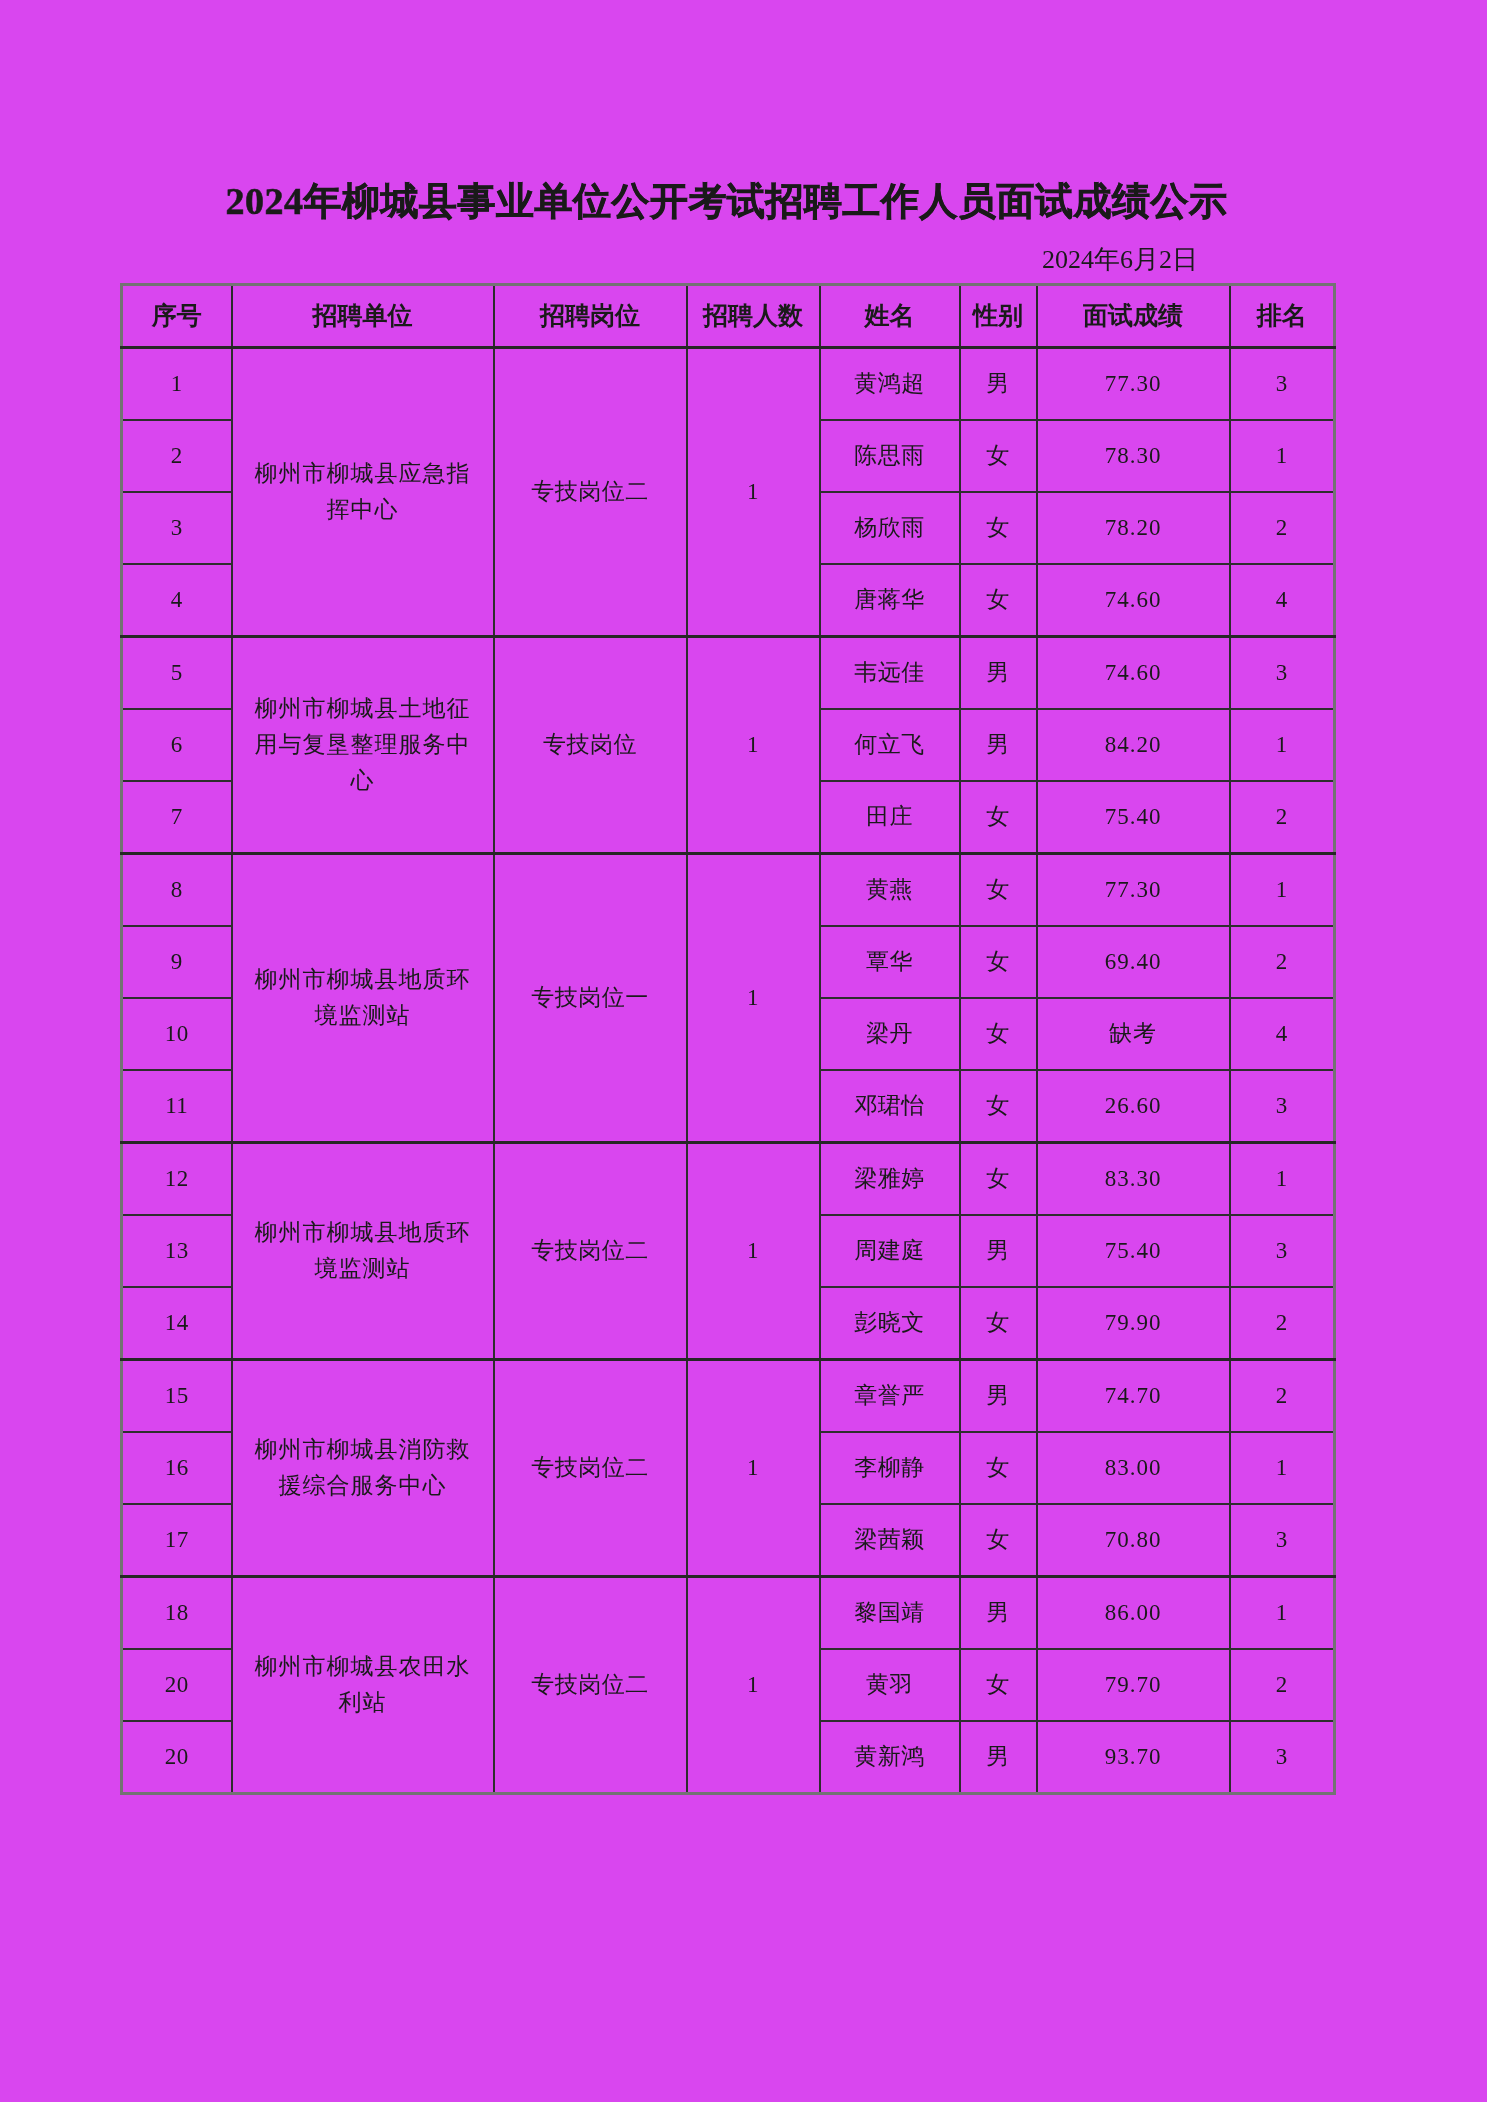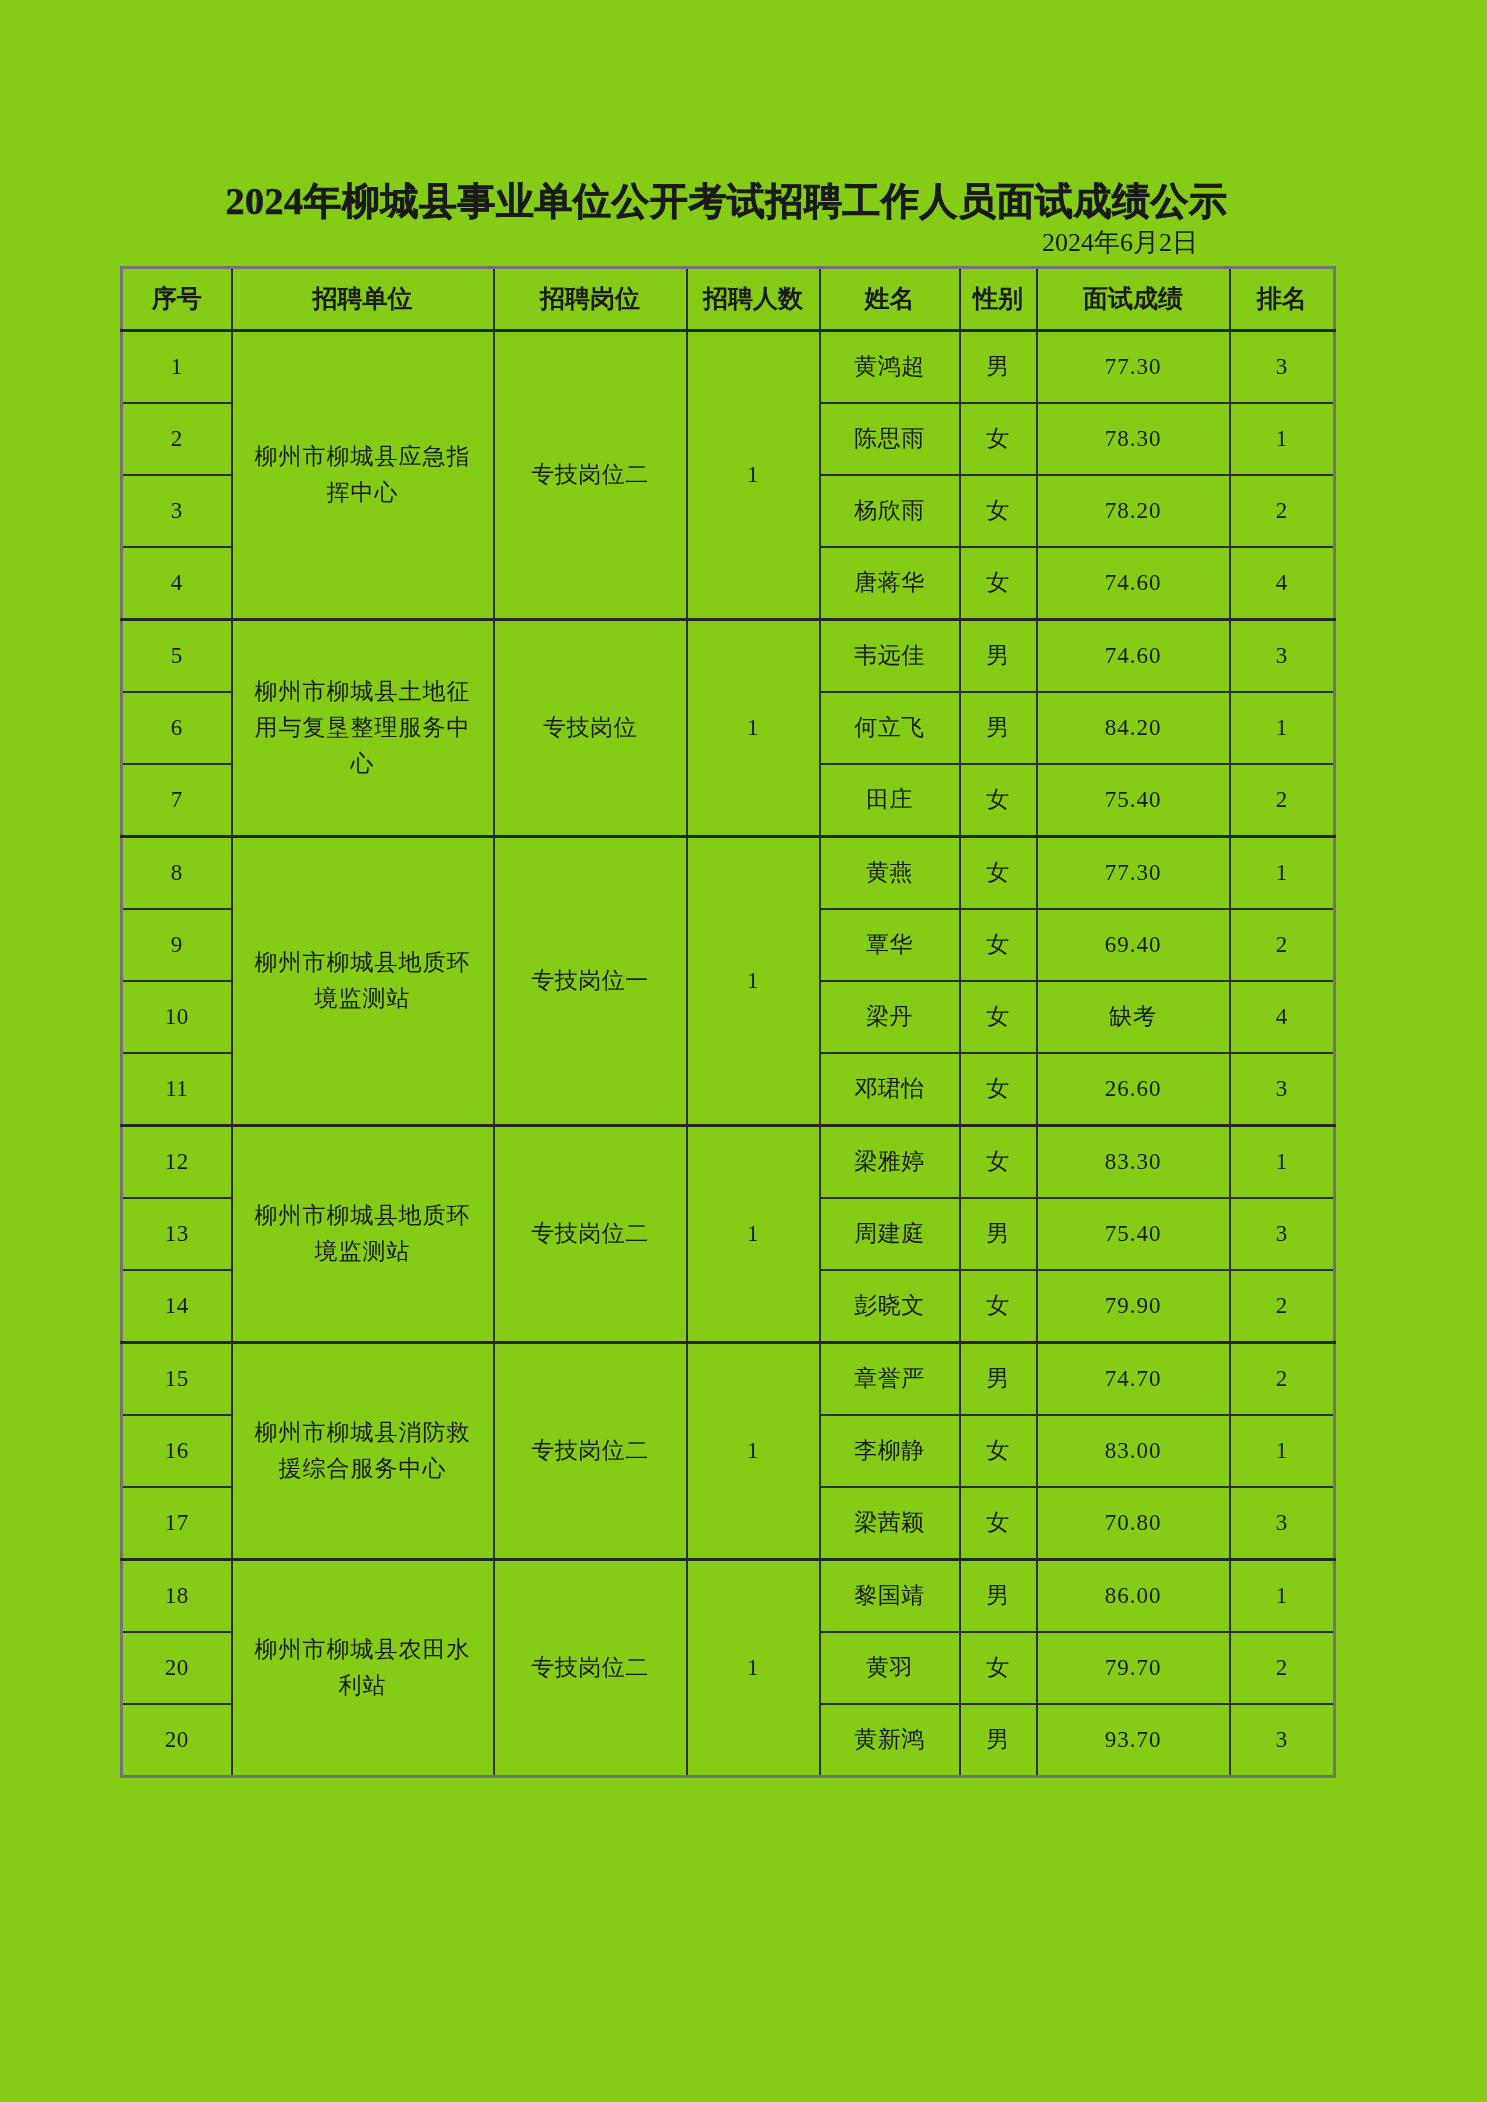--- a/index.html
+++ b/index.html
@@ -5,21 +5,21 @@
   html, body {
     margin: 0;
     padding: 0;
     background: #e8e8e8;
   }
   .page {
     position: relative;
     width: 1487px;
     height: 2102px;
     margin: 0 auto;
-    background: #84cc16;
+    background: #d946ef;
     color: #1a1a1a;
     font-family: "Liberation Serif", "DejaVu Serif", serif;
     box-sizing: border-box;
     padding-top: 180px;
     overflow: hidden;
   }
   .content {
     width: 1213px;
     margin-left: 120px;
   }
@@ -33,21 +33,21 @@
     -webkit-text-stroke: 0.6px #1a1a1a;
   }
   .doc-subtitle {
     margin: 36px 0 0 0;
     text-align: center;
     font-size: 30px;
     font-weight: 700;
     line-height: 1.1;
   }
   .doc-date {
-    margin-top: 1px;
+    margin-top: 18px;
     margin-bottom: 6px;
     text-align: right;
     padding-right: 135px;
     font-size: 26px;
   }
   table.score-table {
     width: 1213px;
     table-layout: fixed;
     border-collapse: collapse;
     border: 3px solid #737373;

